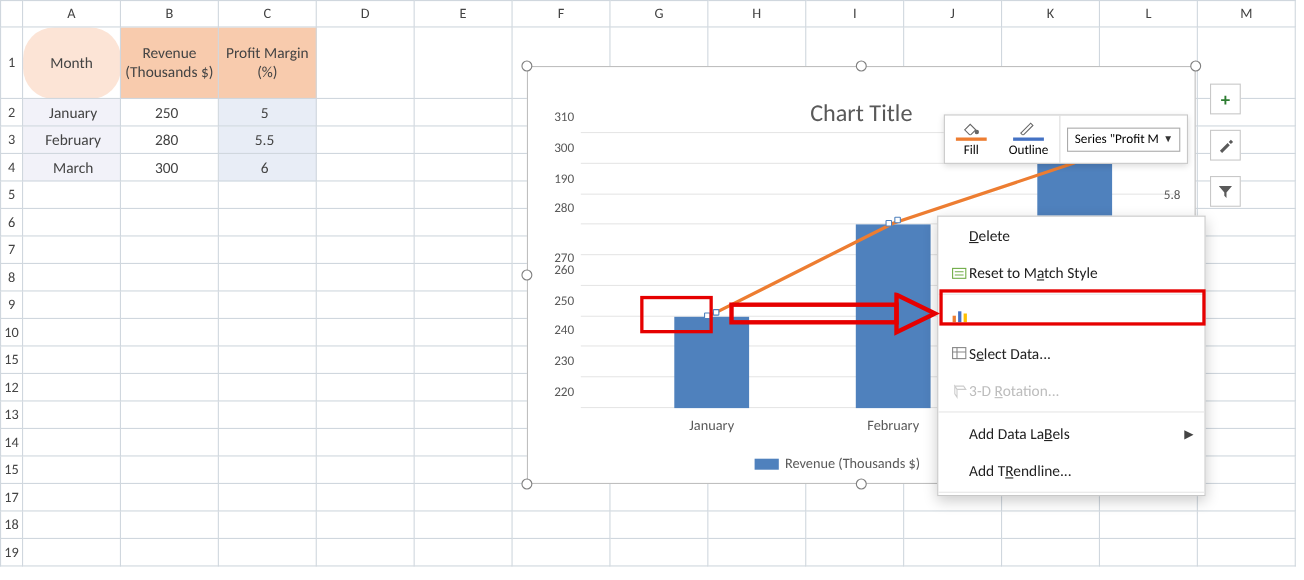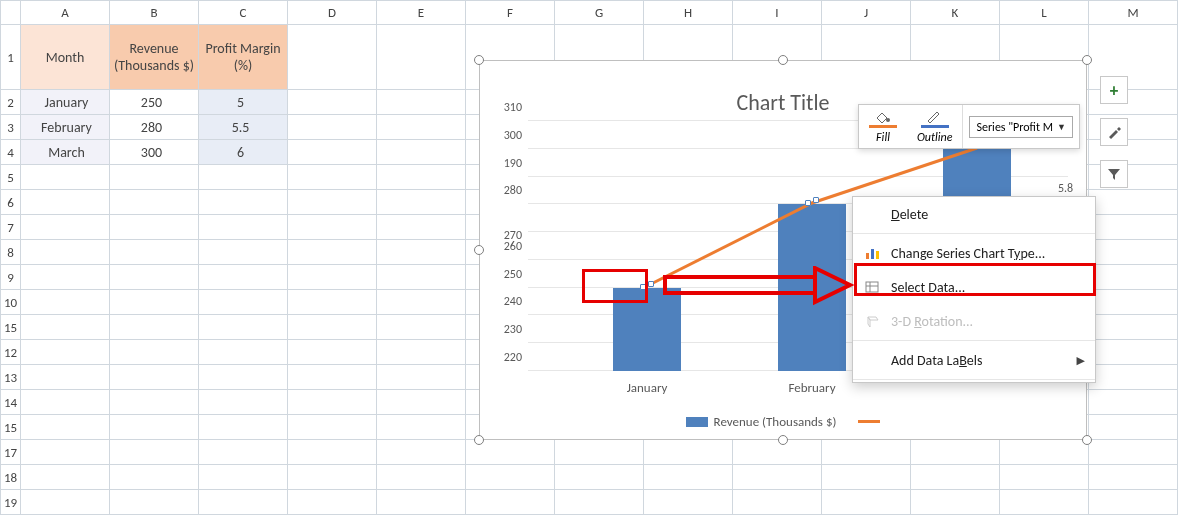--- a/index.html
+++ b/index.html
@@ -30,21 +30,21 @@
     color:#444;
   }
   .sheet th.col { background:#fff; width:89px; font-size:13px;}
   .sheet th.col.first { width:20px;}
   .sheet th.rownum { width:20px; background:#fff; font-size:13px;}
   .sheet td { height:25px; }
   .sheet .tall td { height:65px; }
   .colA{width:85px} .colB{width:130px} .colC{width:150px} .colD{width:70px}
   .colE{width:70px} .colF{width:70px} .colG{width:60px} .colH{width:62px}
   .colI{width:62px} .colJ{width:62px} .colK{width:62px} .colL{width:62px} .colM{width:80px}
-  .hdrA{background:#fce4d6 !important;font-weight:bold;color:#000;}
+  .hdrA{background:#fce4d6 !important;font-weight:bold;color:#000;border-radius:28px;}
   .hdrB{background:#f8cbad !important;font-weight:bold;color:#000;}
   .hdrC{background:#f8cbad !important;font-weight:bold;color:#000;}
   .cellMonth{background:#f2f2f9;text-align:left;padding-left:4px;color:#000;}
   .cellRev{background:#fff;text-align:right;padding-right:6px;color:#000;}
   .cellPM{background:#e8edf6;text-align:right;padding-right:6px;color:#000;}
   .bb{border-bottom:1.5px solid #000;}
   .bt{border-top:1.5px solid #000;}
   .bl{border-left:1.5px solid #000;}
   .br{border-right:1.5px solid #000;}
 
@@ -78,30 +78,30 @@
   .legend-item{display:flex;align-items:center;gap:6px;}
   .legend-swatch{width:22px;height:10px;}
   .legend-swatch.bar{background:#4f81bd;position:static;}
   .legend-swatch.line{background:#ed7d31;height:3px;}
   .dlabel{position:absolute;font-size:12px;color:#595959;}
   .red-highlight{position:absolute;border:3px solid #e60000;}
   
   .arrow{position:absolute;}
   
   .minitool{position:absolute;background:#fff;border:1px solid #c8c8c8;box-shadow:0 2px 6px rgba(0,0,0,.15);display:flex;align-items:stretch;font-size:12px;}
-  .mt-btn{display:flex;flex-direction:column;align-items:center;justify-content:center;padding:4px 10px;gap:2px;font-style:italic;}
+  .mt-btn{display:flex;flex-direction:column;align-items:center;justify-content:center;padding:4px 10px;gap:2px;}
   .mt-btn .sw{width:28px;height:3px;}
   .mt-btn .sw.fill{background:#ed7d31;}
   .mt-btn .sw.out{background:#4472c4;}
   .mt-series{display:flex;align-items:center;border-left:1px solid #ddd;padding:0 6px;}
   .mt-series-box{border:1px solid #aaa;padding:3px 6px;display:flex;align-items:center;gap:4px;}
   .mt-series-box .caret{font-size:9px;color:#333;}
   
   .ctxmenu{position:absolute;background:#fff;border:1px solid #c8c8c8;box-shadow:0 4px 12px rgba(0,0,0,.2);font-size:14px;min-width:244px;}
-  .ctx-item{display:flex;align-items:center;gap:10px;padding:8px 12px 8px 10px;color:#222;position:relative;}
+  .ctx-item{display:flex;align-items:center;gap:0;padding:8px 12px 8px 10px;color:#222;position:relative;}
   .ctx-item.disabled{color:#bdbdbd;}
   .ctx-item .ico{width:18px;height:18px;display:flex;align-items:center;justify-content:center;}
   .ctx-item .sub{position:absolute;right:10px;font-size:11px;color:#444;}
   .ctx-sep{height:1px;background:#e6e6e6;margin:2px 0;}
   .u{text-decoration:underline;}
   
   .sidebtn{position:absolute;width:28px;height:28px;border:1px solid #c8c8c8;background:#fff;display:flex;align-items:center;justify-content:center;font-size:17px;color:#5a5a5a;}
   .sidebtn.plus{color:#2e7d32;font-weight:bold;}
 </style>
 </head>
@@ -462,21 +462,21 @@
 
     <div class="marker-selpair" style="left:112px;top:160px">
         <span></span>
         <span></span>
       </div>
     <div class="marker-selpair" style="left:277px;top:76px">
         <span></span>
         <span></span>
       </div>
 
-    <div class="dlabel" style="left:530px;top:60px">5.8</div>
+    <div class="dlabel" style="left:530px;top:50px">5.8</div>
 
     <div class="xlabel" style="left:119px">January</div>
     <div class="xlabel" style="left:284px">February</div>
   </div>
 
   <div class="legend">
     <div class="legend-item">
       <span class="legend-swatch bar"></span>
       <span>Revenue (Thousands $)</span>
     </div>
@@ -520,30 +520,39 @@
       <span class="caret">▼</span>
     </div>
   </div>
 </div>
 
 <div class="ctxmenu" style="left:852px;top:196px">
   <div class="ctx-item">
     <span class="ico"></span>
     <span><span class="u">D</span>elete</span>
   </div>
+  <div class="ctx-item">
+    <span class="ico">
+      <svg width="16" height="16">
+          <rect x="2" y="4" width="12" height="9" fill="none" stroke="#70ad47"></rect>
+          <line x1="4" y1="7" x2="12" y2="7" stroke="#70ad47"></line>
+          <line x1="4" y1="10" x2="12" y2="10" stroke="#70ad47"></line>
+        </svg>
+    </span>
+    <span>Reset to M<span class="u">a</span>tch Style</span>
+  </div>
   <div class="ctx-sep"></div>
   <div class="ctx-item">
     <span class="ico">
       <svg width="16" height="16">
           <rect x="2" y="8" width="3" height="6" fill="#ed7d31"></rect>
           <rect x="7" y="4" width="3" height="10" fill="#4472c4"></rect>
           <rect x="12" y="6" width="3" height="8" fill="#ffc000"></rect>
         </svg>
     </span>
-    <span>Change Series Chart T<span class="u">y</span>pe...</span>
   </div>
   <div class="ctx-item">
     <span class="ico">
       <svg width="16" height="16">
           <rect x="2" y="3" width="12" height="10" fill="none" stroke="#888"></rect>
           <line x1="2" y1="7" x2="14" y2="7" stroke="#888"></line>
           <line x1="6" y1="3" x2="6" y2="13" stroke="#888"></line>
         </svg>
     </span>
     <span>S<span class="u">e</span>lect Data...</span>
@@ -555,20 +564,24 @@
         </svg>
     </span>
     <span>3-D <span class="u">R</span>otation...</span>
   </div>
   <div class="ctx-sep"></div>
   <div class="ctx-item">
     <span class="ico"></span>
     <span>Add Data La<span class="u">B</span>els</span>
     <span class="sub">▶</span>
   </div>
+  <div class="ctx-item">
+    <span class="ico"></span>
+    <span>Add T<span class="u">R</span>endline...</span>
+  </div>
   <div class="ctx-sep"></div>
 </div>
 
 <div class="red-highlight" style="left:582px;top:269px;width:66px;height:34px"></div>
 <div class="red-highlight" style="left:854px;top:263px;width:242px;height:33px"></div>
 <svg class="arrow" style="left:655px;top:266px" width="200" height="40">
   <rect x="10" y="11" width="150" height="16" fill="none" stroke="#e60000" stroke-width="4"></rect>
   <polygon points="160,2 195,19 160,36" fill="none" stroke="#e60000" stroke-width="4"></polygon>
 </svg>
 

